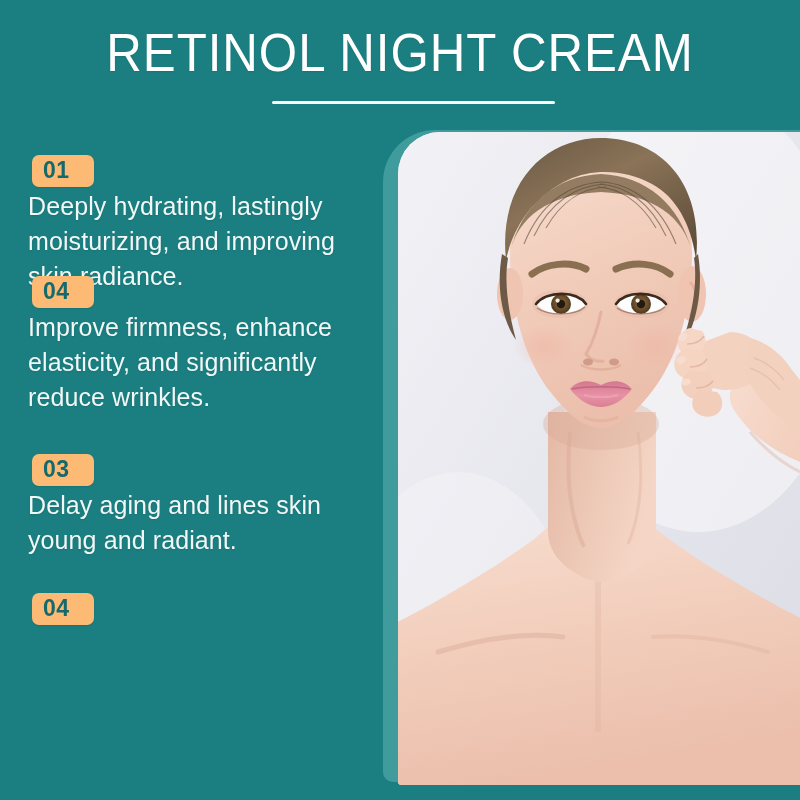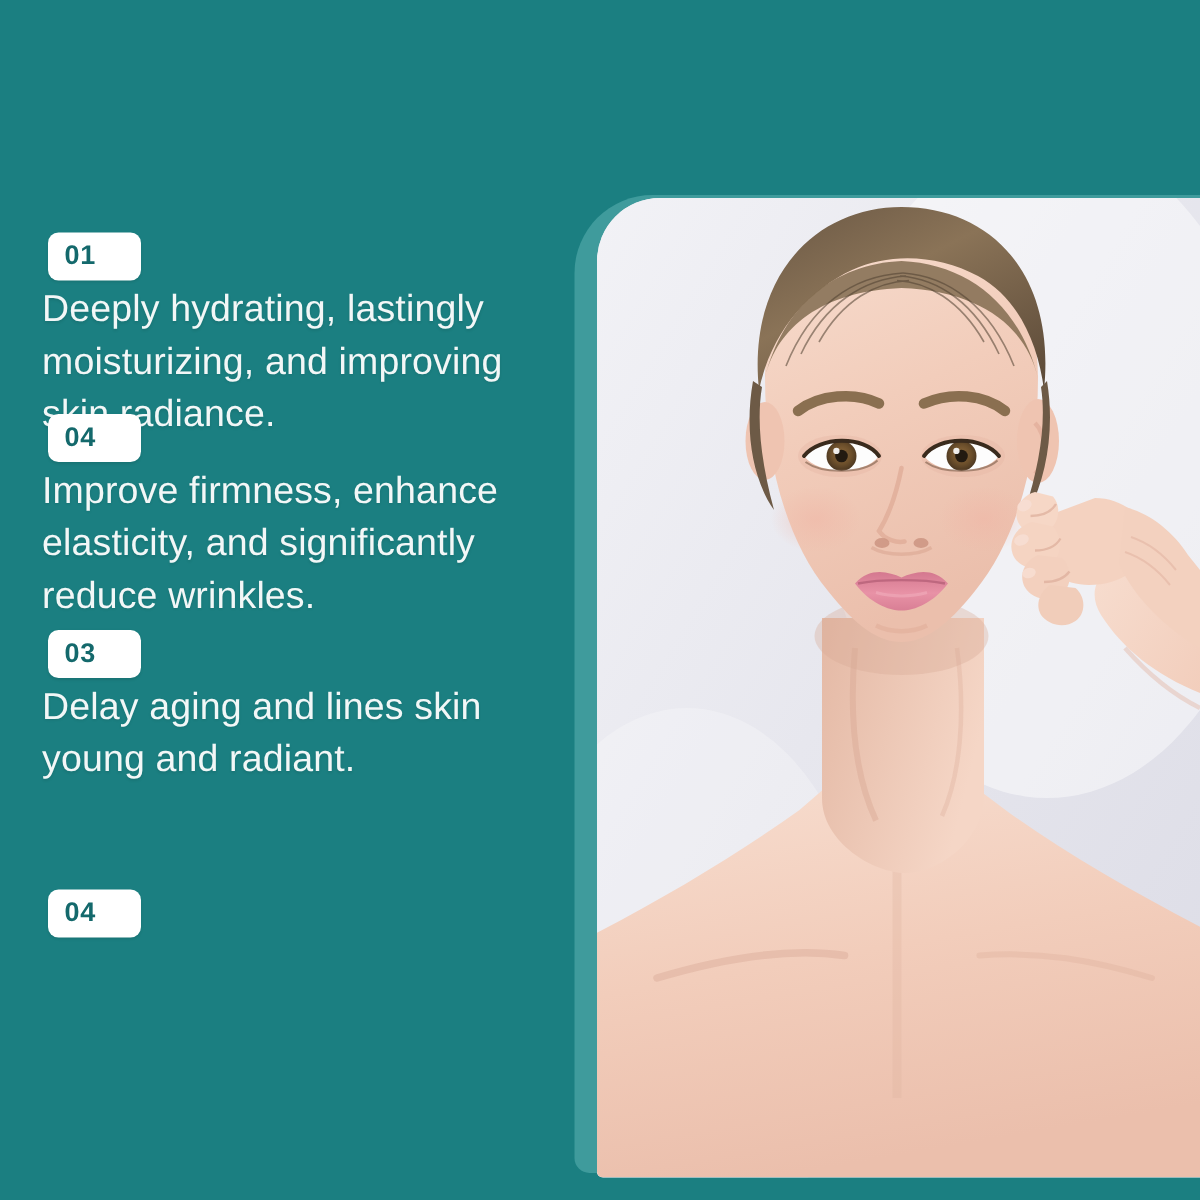--- a/index.html
+++ b/index.html
@@ -25,31 +25,31 @@
   .title-rule{
     position:absolute;left:272px;top:101px;width:283px;height:3px;
     background:#ffffff;border-radius:2px;opacity:.97;
   }
 
   
   .features{position:absolute;left:0;top:132px;width:395px;height:668px;}
   .feature{position:absolute;left:28px;width:345px;}
   .f1{top:23px;}
   .f2{top:144px;}
-  .f3{top:288px;}
+  .f3{top:322px;}
   .f4{top:461px;text-decoration:underline;}
 
   .badge{
     display:inline-block;
     min-width:40px;
     padding:3px 11px 4px 11px;
-    background:#ffffff;
+    background:#fdba74;
     border-radius:7px;
     color:#14696c;
-    font-size:18px;line-height:25px;font-weight:700;
+    font-size:23px;line-height:25px;font-weight:700;
     letter-spacing:.5px;
     margin-left:4px;
     box-shadow:0 1px 2px rgba(0,0,0,.10);
   }
   .ftext{
     margin-top:2px;
     color:#f2f7f7;
     font-size:25px;
     line-height:35px;
     font-weight:400;
@@ -71,20 +71,24 @@
     overflow:hidden;
     background:#e9e9ef;
   }
   .photo svg{display:block;width:402px;height:653px;}
 </style>
 </head>
 <body>
 
 <div class="poster">
 
+  <div class="header">
+    <div class="title">RETINOL NIGHT CREAM</div>
+    <div class="title-rule"></div>
+  </div>
 
   <div class="features">
 
     <div class="feature f1">
       <div class="badge">01</div>
       <div class="ftext">Deeply hydrating, lastingly moisturizing, and improving skin radiance.</div>
     </div>
 
     <div class="feature f2">
       <div class="badge">04</div>

